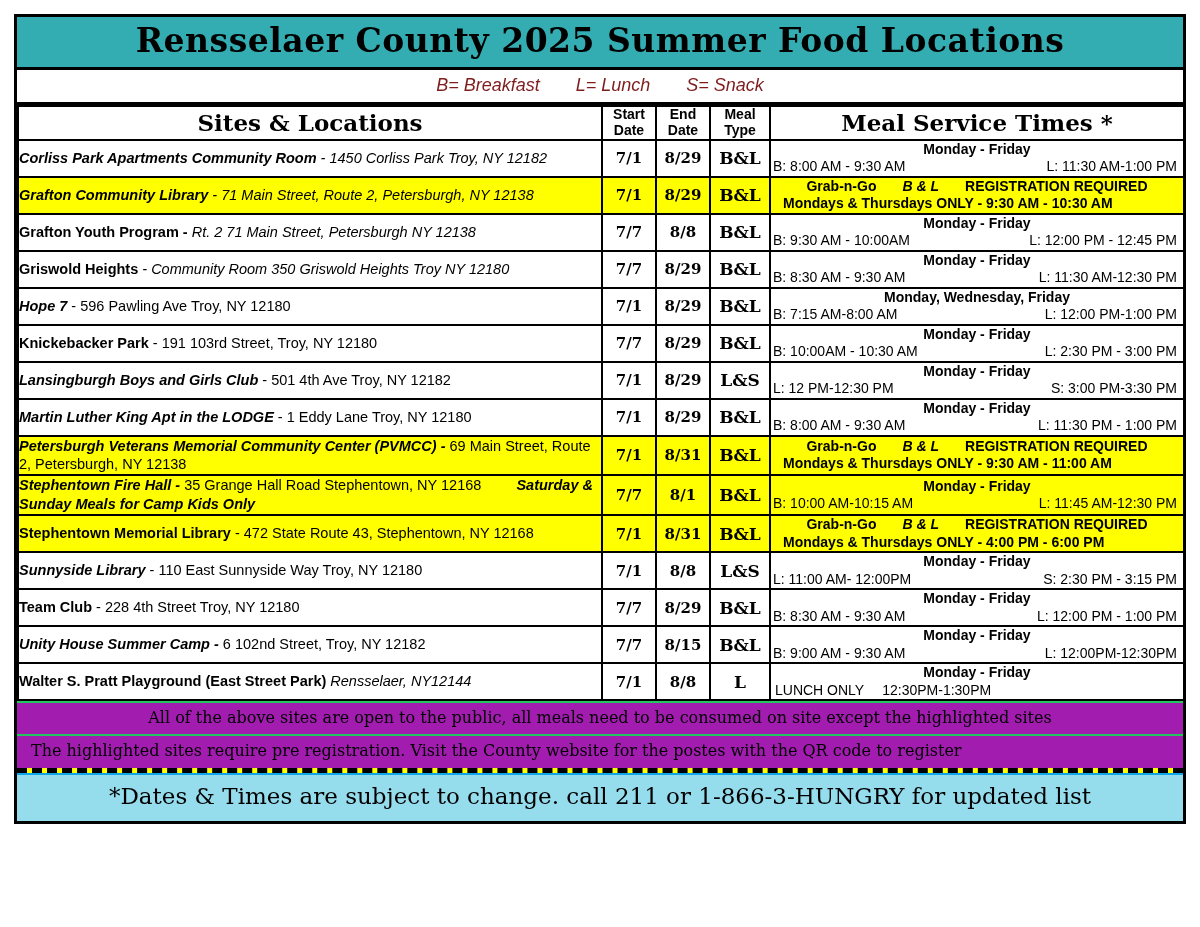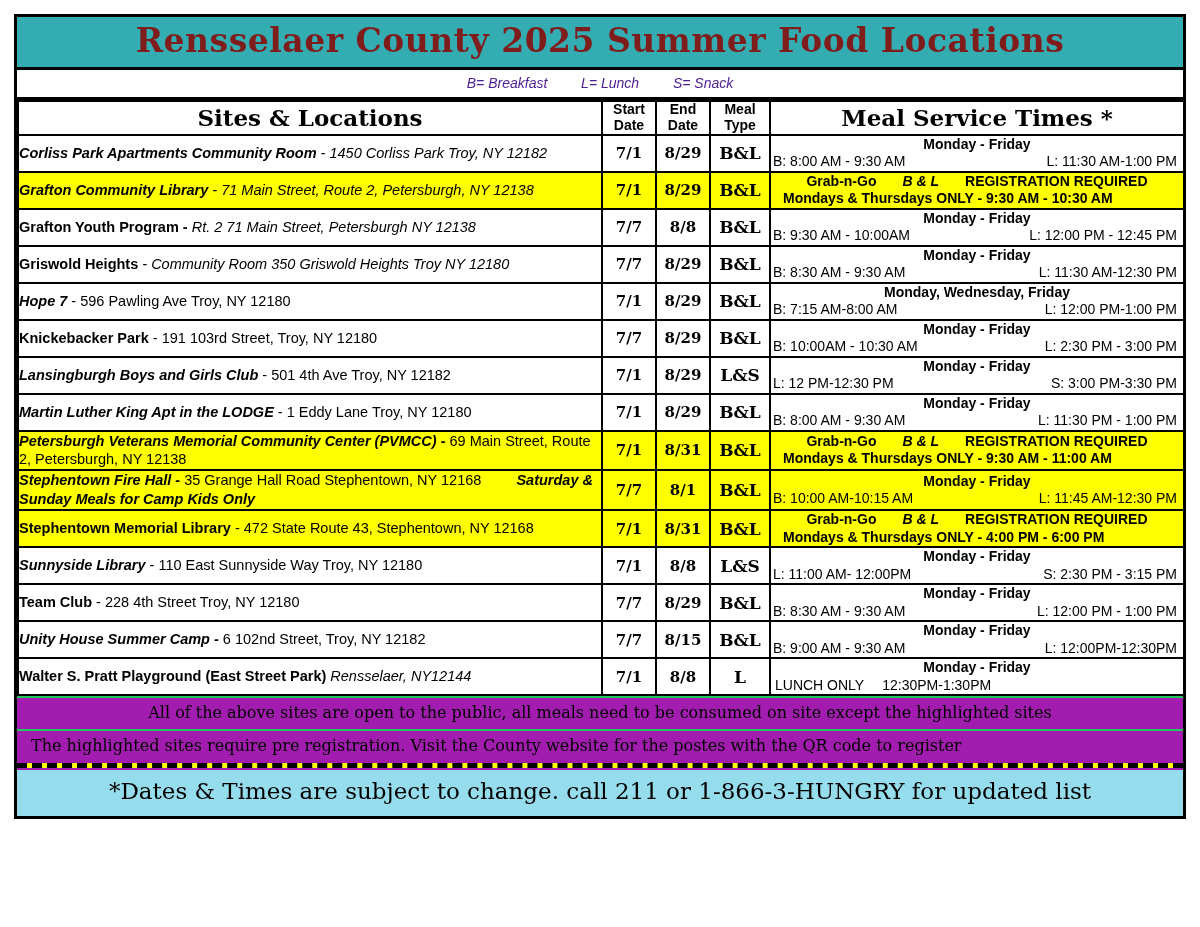--- a/index.html
+++ b/index.html
@@ -32,36 +32,36 @@
     background: #33adb2;
     border-bottom: 3px solid #000;
     text-align: center;
     padding: 6px 0 8px 0;
   }
   .title-text {
     font-family: "DejaVu Serif", "Liberation Serif", serif;
     font-size: 33px;
     font-weight: 700;
     letter-spacing: 0.5px;
-    color: #7f1d1d;
+    color: #000000;
     line-height: 1.1;
     white-space: nowrap;
   }
 
   
   .legend-bar {
     border-bottom: 3px solid #000;
     text-align: center;
     padding: 5px 0 6px 0;
   }
   .legend-text {
     font-family: "Liberation Sans", sans-serif;
     font-style: italic;
-    font-size: 14px;
-    color: #4c1d95;
+    font-size: 18px;
+    color: #7f1d1d;
   }
   .legend-text span { display: inline-block; }
   .legend-gap { width: 26px; }
 
   
   table.sched {
     width: 100%;
     border-collapse: collapse;
     table-layout: fixed;
   }
@@ -188,21 +188,21 @@
   .note.second { text-align: left; padding-left: 14px; }
   .dash-sep {
     height: 0;
     border-top: 5px dashed #000;
     background: #ffff00;
     line-height: 0;
     font-size: 0;
   }
   .blue-bar {
     background: #95dced;
-    border-top: 2px solid #a21caf;
+    border-top: 2px solid #0ea5e9;
     text-align: center;
     padding: 9px 0 12px 0;
   }
   .blue-text {
     font-family: "DejaVu Serif", "Liberation Serif", serif;
     font-size: 23px;
     color: #000;
     line-height: 1.1;
   }
 </style>

